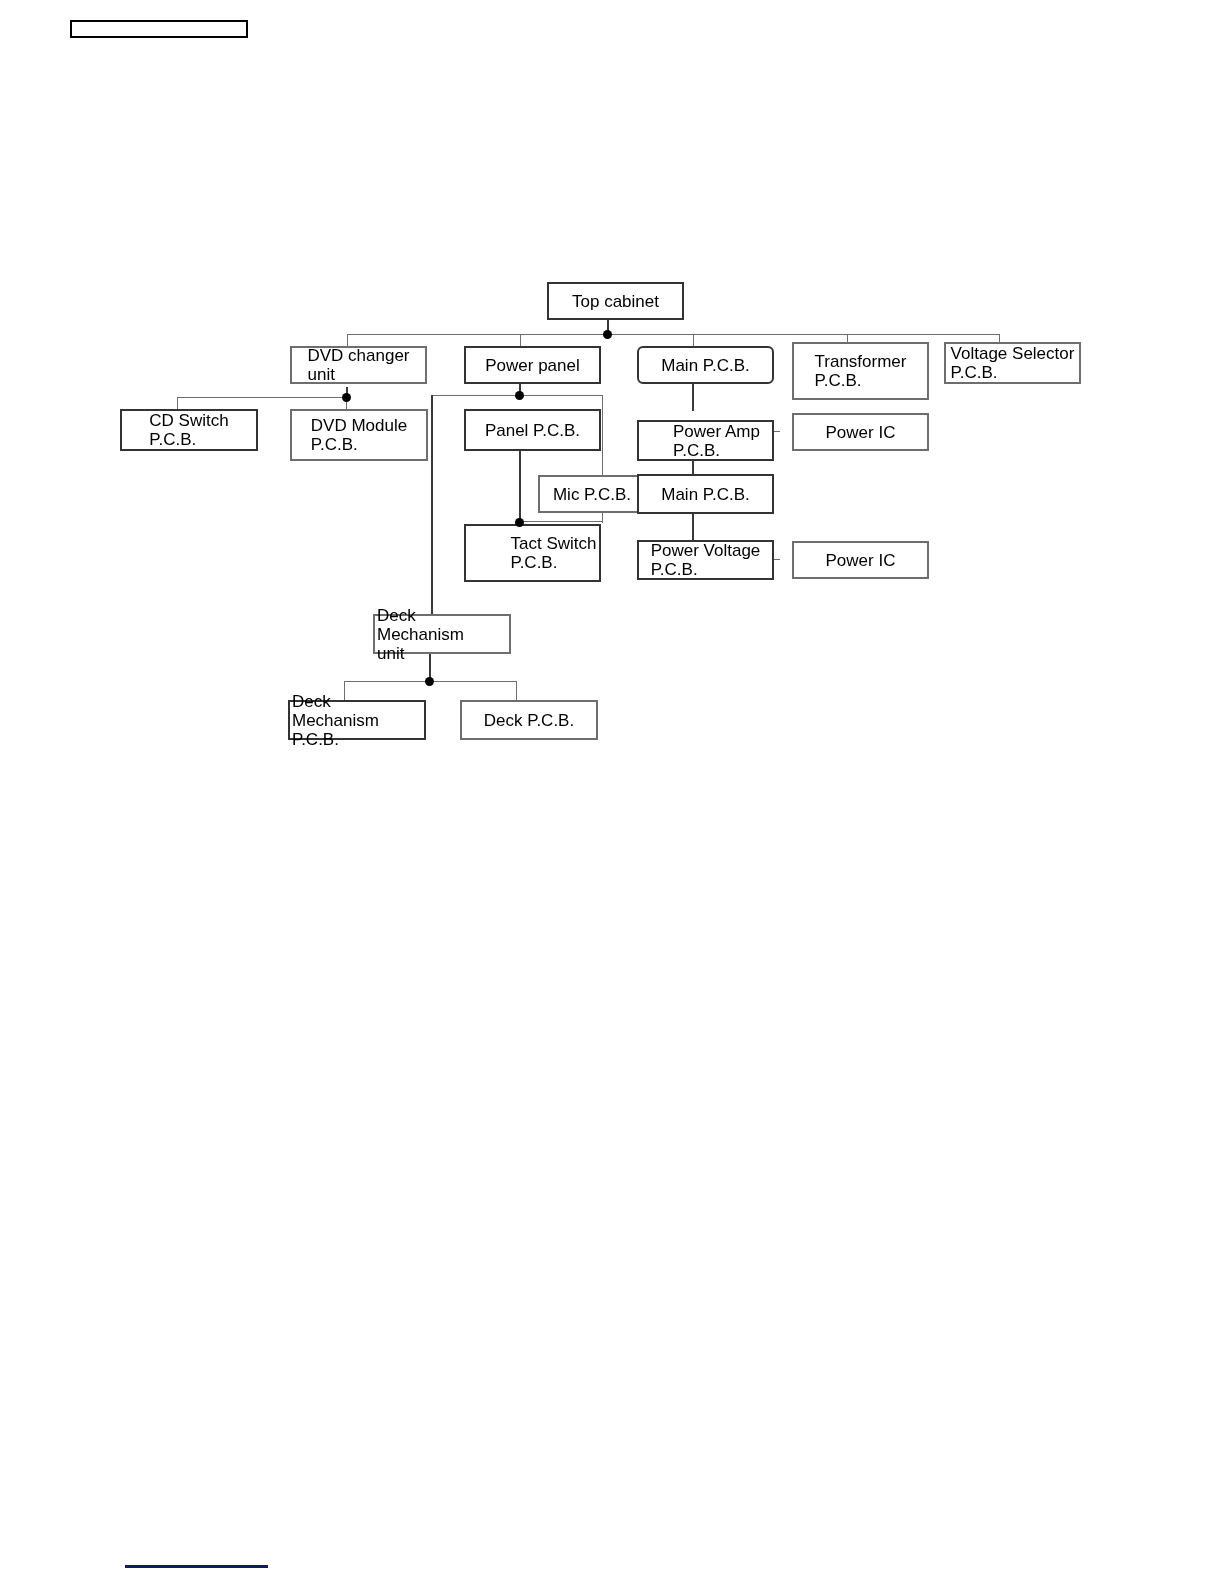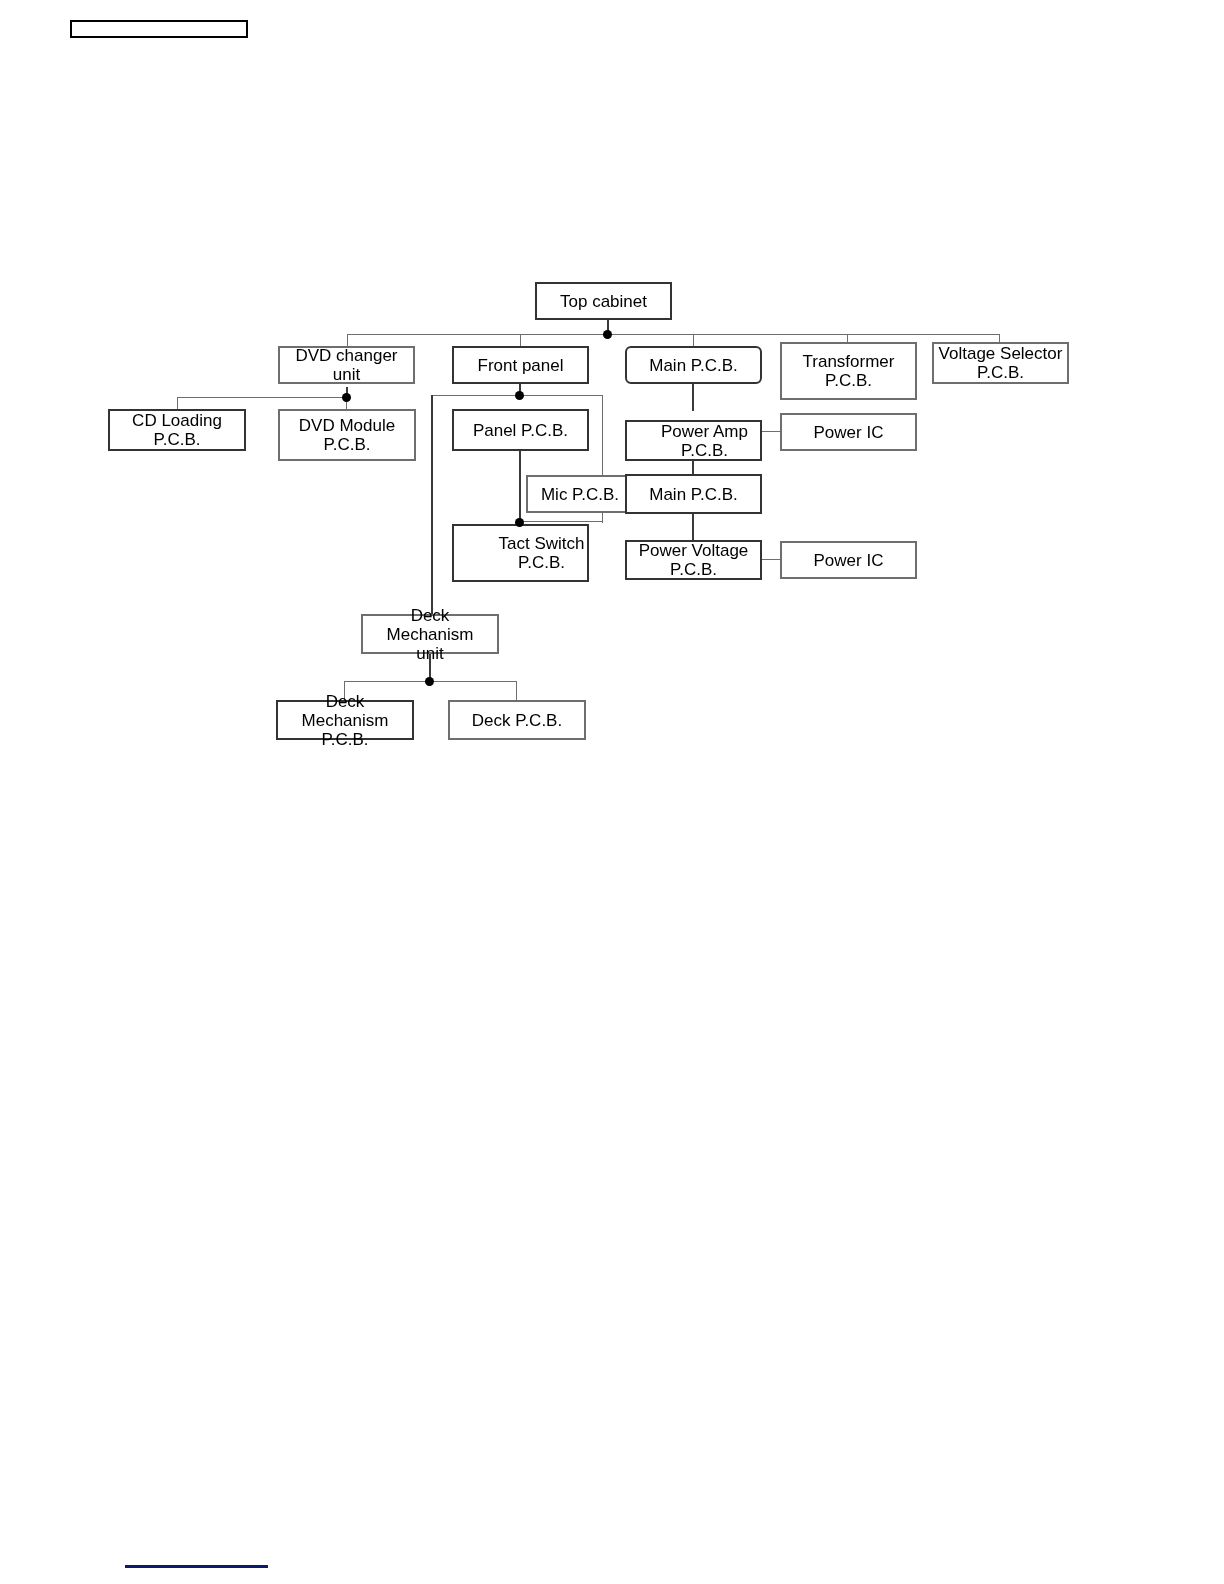--- a/index.html
+++ b/index.html
@@ -39,27 +39,28 @@
 
   
   .node {
     position: absolute;
     box-sizing: border-box;
     background: #ffffff;
     border: 2px solid #6e6e6e;
     display: flex;
     align-items: center;
     justify-content: center;
-    text-align: center;
+    text-align: left;
     font-size: 17px;
     line-height: 19px;
     color: #000000;
     white-space: pre-line;
     z-index: 5;
     padding: 0 2px;
+    margin-left: 12px;
   }
   .node.dark {
     border-color: #333333;
   }
 
   
   .hline {
     position: absolute;
     height: 0;
     border-top: 2px solid #3a3a3a;
@@ -141,31 +142,31 @@
   <div class="hline thin" style="left:344px; top:681px; width:173px;"></div>
   <div class="junction" style="left:425px; top:677px;"></div>
   <div class="vline thin" style="left:344px; top:681px; height:19px;"></div>
   <div class="vline thin" style="left:516px; top:681px; height:19px;"></div>
 
   <div class="node dark" style="left:535px; top:282px; width:137px; height:38px;">Top cabinet</div>
 
   <div class="node" style="left:278px; top:346px; width:137px; height:38px;">DVD changer
 unit</div>
 
-  <div class="node dark" style="left:452px; top:346px; width:137px; height:38px;">Front panel</div>
+  <div class="node dark" style="left:452px; top:346px; width:137px; height:38px;">Power panel</div>
 
   <div class="node dark" style="left:625px; top:346px; width:137px; height:38px;border-radius:6px;">Main P.C.B.</div>
 
   <div class="node" style="left:780px; top:342px; width:137px; height:58px;">Transformer
 P.C.B.</div>
 
   <div class="node" style="left:932px; top:342px; width:137px; height:42px;">Voltage Selector
 P.C.B.</div>
 
-  <div class="node dark" style="left:108px; top:409px; width:138px; height:42px;">CD Loading
+  <div class="node dark" style="left:108px; top:409px; width:138px; height:42px;">CD Switch
 P.C.B.</div>
 
   <div class="node" style="left:278px; top:409px; width:138px; height:52px;">DVD Module
 P.C.B.</div>
 
   <div class="node dark" style="left:452px; top:409px; width:137px; height:42px;">Panel P.C.B.</div>
 
   <div class="node dark" style="left:625px; top:420px; width:137px; height:41px;padding-left:24px;">Power Amp
 P.C.B.</div>
 

